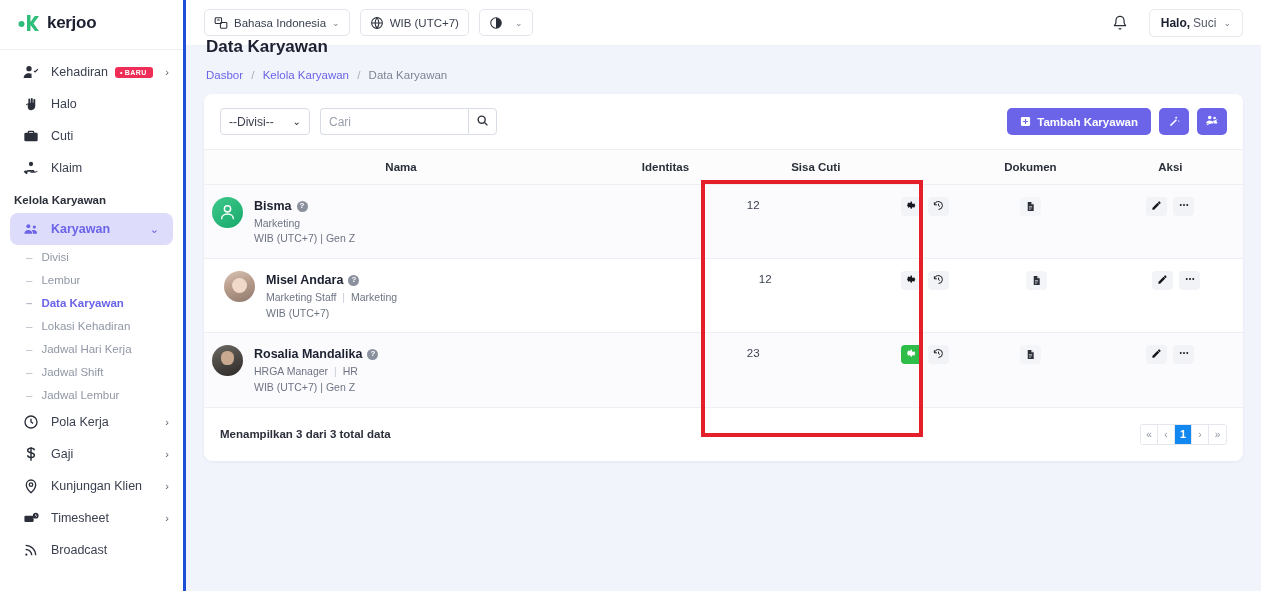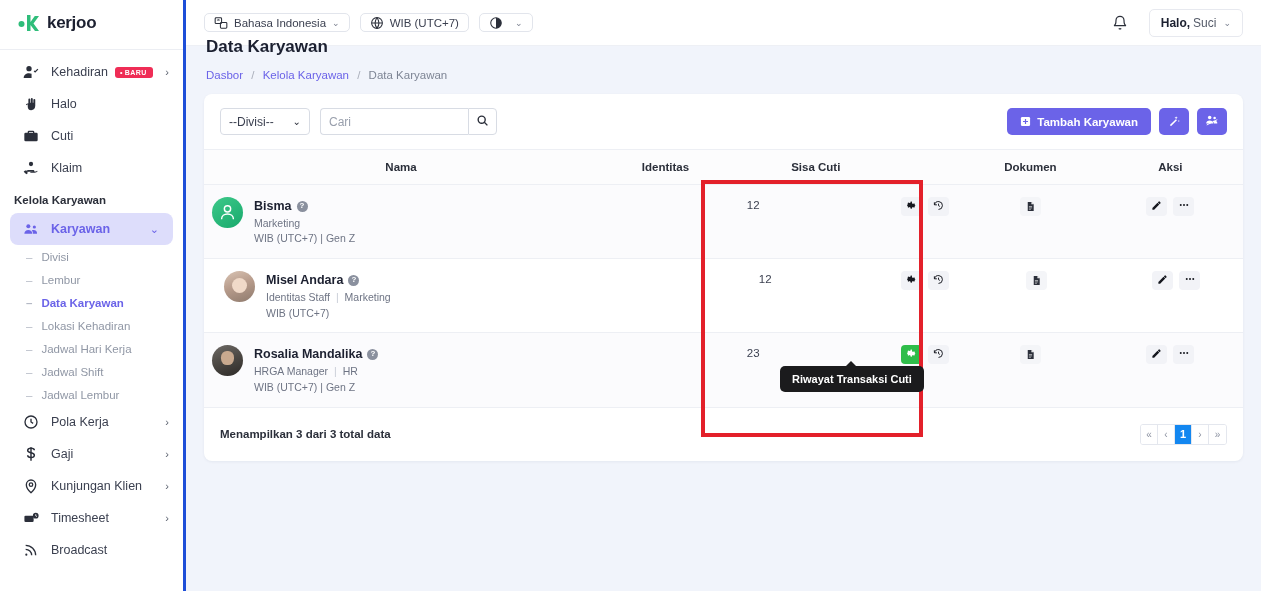--- a/index.html
+++ b/index.html
@@ -54,21 +54,21 @@
   .sub-item .dash { margin-right: 9px; color: #b3b8c4; }
   .sub-item.sel { color: #6b63e8; font-weight: 600; }
 
   
   .main { flex: 1; height: 591px; position: relative; background: #f1f4fb; overflow: hidden; }
   .topbar {
     height: 46px; background: #fff; display: flex; align-items: center;
     padding: 0 18px; border-bottom: 1px solid #eef0f5;
   }
   .pill {
-    display: inline-flex; align-items: center; height: 19px;
+    display: inline-flex; align-items: center; height: 27px;
     border: 1px solid #e2e5ec; border-radius: 5px; background: #fff;
     padding: 0 9px; font-size: 11.5px; color: #3a3f4f; margin-right: 10px;
     cursor: pointer; white-space: nowrap;
   }
   .pill .ico { margin-right: 6px; display: flex; align-items: center; color: #2b2f3a; }
   .pill .caret { margin-left: 6px; font-size: 9px; color: #7b8190; }
   .topbar-right { margin-left: auto; display: flex; align-items: center; }
   .bell { width: 30px; height: 30px; display: flex; align-items: center; justify-content: center;
     cursor: pointer; color: #2b2f3a; margin-right: 14px; }
   .user-pill {
@@ -594,21 +594,21 @@
             <tr class="row-even">
               <td>
                 <div class="person">
                   <div class="avatar av-p2"></div>
                   <div class="pinfo">
                     <div class="pname">
                       <span>Misel Andara</span>
                       <span class="qmark">?</span>
                     </div>
                     <div class="prole">
-                      <span>Identitas Staff</span>
+                      <span>Marketing Staff</span>
                       <span class="bar">|</span>
                       <span>Marketing</span>
                     </div>
                     <div class="ptz">
                       <span>WIB (UTC+7)</span>
                     </div>
                   </div>
                 </div>
               </td>
               <td></td>
@@ -762,14 +762,13 @@
             <span class="pg">›</span>
             <span class="pg">»</span>
           </div>
         </div>
       </div>
 
     </div>
   </section>
 
   <div class="hl-box"></div>
-  <div class="tooltip">Riwayat Transaksi Cuti</div>
 </div>
 
 </body></html>

